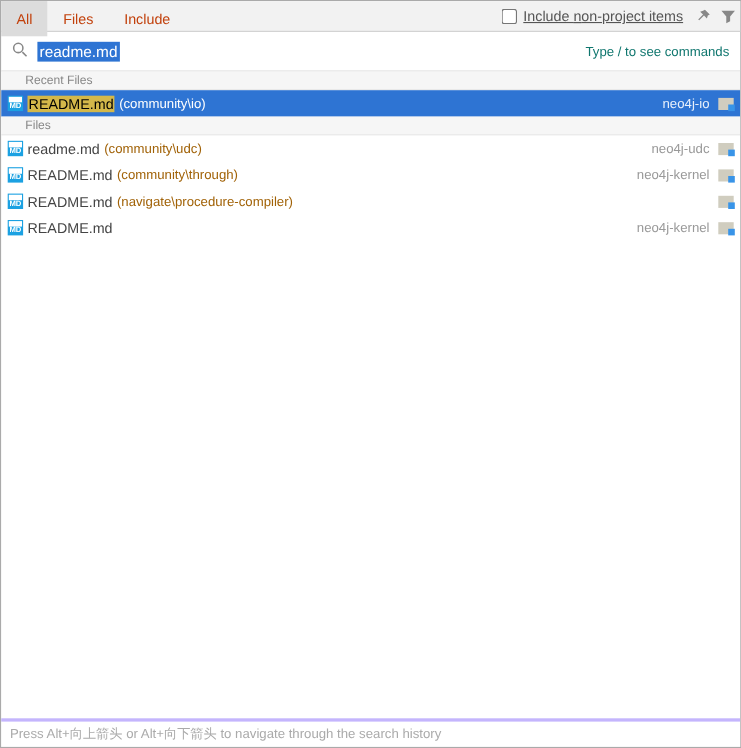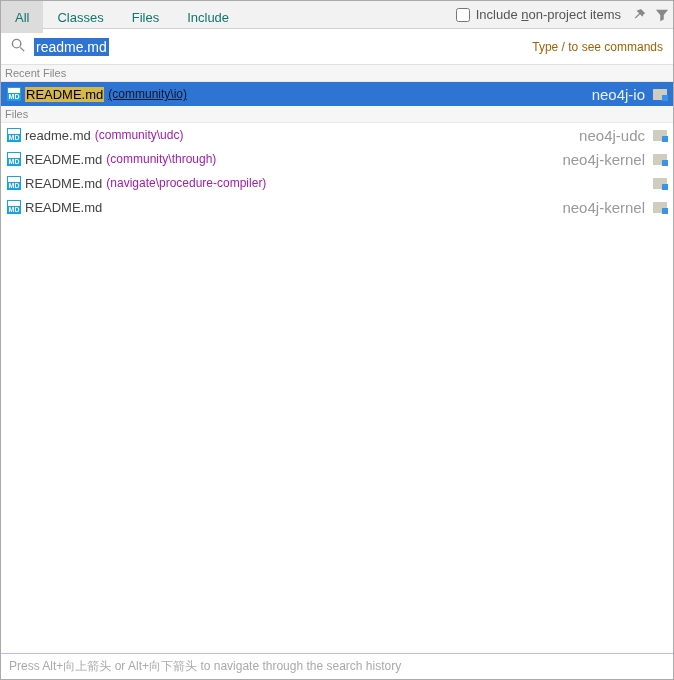--- a/index.html
+++ b/index.html
@@ -19,33 +19,34 @@
   background: #f2f2f2;
   border-bottom: 1px solid #d0d0d0;
   display: flex;
   align-items: stretch;
 }
 .tabs { display: flex; }
 .tab {
   padding: 16px 14px;
   display: flex;
   align-items: center;
-  color: #0f766e;
+  color: #c2410c;
   cursor: pointer;
 }
 .tab.active {
   background: #dcdcdc;
 }
 .toolbar-spacer { flex: 1; }
 .include {
   display: flex;
   align-items: center;
   gap: 6px;
   padding-right: 8px;
   color: #555;
+  text-decoration: underline;
 }
 .include input { width: 14px; height: 14px; }
 .icon-btn {
   width: 22px;
   display: flex;
   align-items: center;
   justify-content: center;
   color: #888;
   cursor: pointer;
 }
@@ -57,26 +58,26 @@
   border-bottom: 1px solid #e0e0e0;
 }
 .search-icon { color: #888; margin-right: 8px; }
 .search-text {
   background: #2e74d3;
   color: #fff;
   padding: 1px 2px;
   font-size: 14px;
 }
 .search-spacer { flex: 1; }
-.hint { color: #a16207; font-size: 12px; }
+.hint { color: #0f766e; font-size: 12px; }
 .section-header {
   background: #f6f6f6;
   color: #888;
   font-size: 11px;
-  padding: 2px 4px;
+  padding: 2px 22px;
   border-bottom: 1px solid #e8e8e8;
 }
 .result-row {
   height: 24px;
   display: flex;
   align-items: center;
   padding: 0 6px;
   gap: 4px;
   color: #444;
 }
@@ -103,57 +104,56 @@
   top: 1px; left: 1px; right: 1px;
   height: 5px;
   background: #fff;
 }
 .md-icon span { position: relative; }
 .result-row.selected .file-name {
   background: #d4b84a;
   color: #000;
   padding: 0 1px;
 }
-.file-path { color: #a21caf; font-size: 12px; }
-.result-row.selected .file-path { color: #0f172a; text-decoration: underline; }
+.file-path { color: #a16207; font-size: 12px; }
+.result-row.selected .file-path { color: #ffffff; }
 .row-spacer { flex: 1; }
-.module { color: #999; font-size: 15px; }
+.module { color: #999; font-size: 12px; }
 .result-row.selected .module { color: #e8f0fb; }
 .folder-icon {
   width: 14px; height: 11px;
   background: #d0cdbf;
   position: relative;
   margin-left: 4px;
 }
 .folder-icon::after {
   content: "";
   position: absolute;
   right: -1px; bottom: -1px;
   width: 6px; height: 6px;
   background: #3894e8;
 }
 .results-area { flex: 1; overflow: auto; }
 .footer {
   height: 26px;
-  border-top: 1px solid #c4b5fd;
+  border-top: 3px solid #c4b5fd;
   display: flex;
   align-items: center;
   padding: 0 8px;
   color: #aaa;
   font-size: 12px;
 }
 .mnemonic { text-decoration: underline; }
 </style>
 </head>
 <body>
 
 <div class="toolbar">
   <div class="tabs">
     <div class="tab active">All</div>
-    <div class="tab">Classes</div>
     <div class="tab">Files</div>
     <div class="tab">Include</div>
   </div>
   <div class="toolbar-spacer"></div>
   <label class="include">
     <input type="checkbox" style="">
     <span><span>Include </span><span class="mnemonic">n</span><span>on-project items</span></span>
   </label>
   <div class="icon-btn">
     <svg width="14" height="14" viewBox="0 0 16 16">

